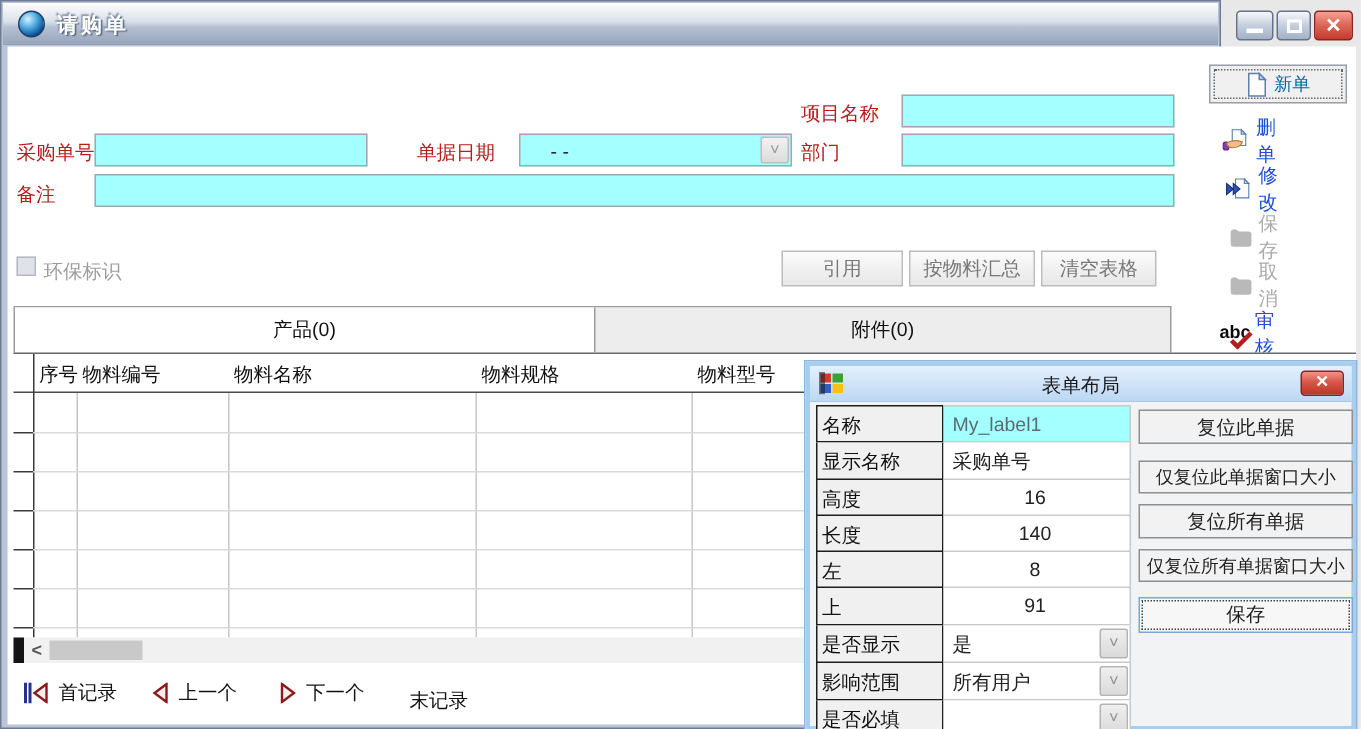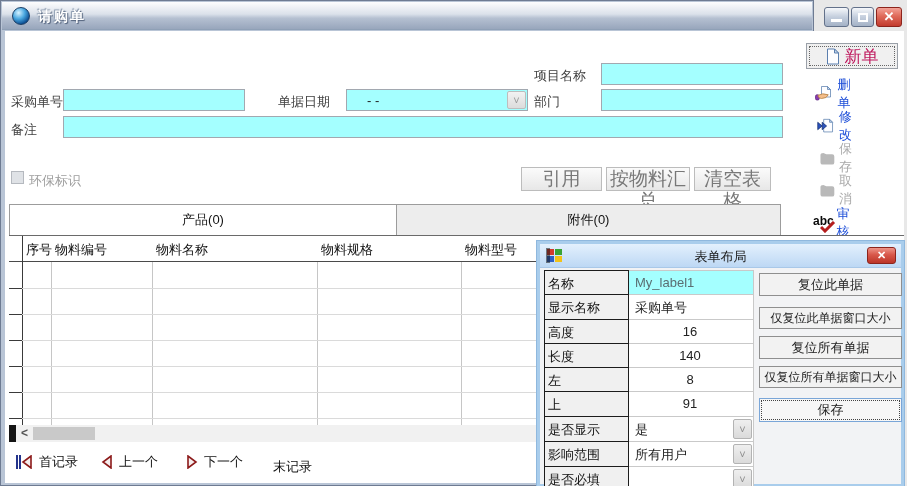--- a/index.html
+++ b/index.html
@@ -19,35 +19,35 @@
   .winbtn.min { left:822px; width:25px; }
   .winbtn.max { left:849px; width:23px; }
   .winbtn.close { left:874px; width:26px; background:linear-gradient(#f3a297, #df6a5a 45%, #c23b2e);
                   border-color:#8c241c; }
   .glyph-min { position:absolute; left:6px; bottom:4px; width:11px; height:3px; background:#fff; }
   .glyph-max { position:absolute; left:6px; top:5px; width:10px; height:9px; border:2px solid #fff; }
   .glyph-close { position:absolute; left:0; top:1px; width:100%; text-align:center; color:#fff;
                  font-size:13px; font-weight:bold; }
   .client { position:absolute; left:4px; top:30px; width:899px; height:452px; background:#fff; }
 
-  .lbl { position:absolute; font-size:13px; color:#404040; white-space:nowrap; }
+  .lbl { position:absolute; font-size:13px; color:#b91c1c; white-space:nowrap; }
   .field { position:absolute; height:22px; background:#a4ffff; border:1px solid #a2a8b0;
            font-size:13px; color:#114; padding:0 4px; }
   input.field { outline:none; }
   .combo { position:absolute; height:22px; background:#a4ffff; border:1px solid #a2a8b0; }
   .combo .combo-text { position:absolute; left:20px; top:3px; font-size:13px; color:#222; }
   .combo .combo-arrow { position:absolute; right:1px; top:1px; width:19px; height:18px;
            background:linear-gradient(#f2f2f2,#dcdcdc); border:1px solid #bdbdbd; border-radius:2px;
            color:#9a9a9a; font-size:11px; text-align:center; line-height:17px; }
 
   .checkbox { position:absolute; width:13px; height:13px; background:#dfe2e6; border:1px solid #b5b9bf; }
   .chk-lbl { color:#9d9d9d; }
 
   .toolbtn { position:absolute; height:24px; background:linear-gradient(#fbfbfb,#e7e7e7);
-             border:1px solid #bcbcbc; font-size:19px; color:#787878; text-align:center; line-height:22px; }
+             border:1px solid #bcbcbc; font-size:13px; color:#787878; text-align:center; line-height:22px; }
 
   .tabstrip { position:absolute; left:8px; top:203px; width:772px; height:32px;
               border:1px solid #9c9c9c; background:#fff; }
   .tab { position:absolute; top:0; height:30px; font-size:13px; color:#111; text-align:center;
          line-height:30px; }
   .tab.active { left:0; width:386px; background:#fff; }
   .tab.inactive { left:386px; width:384px; background:#ededed; border-left:1px solid #9c9c9c; }
 
   .grid { position:absolute; left:8px; top:234px; width:895px; height:190px; background:#fff;
           border-top:1px solid #6a6a6a; }
@@ -65,21 +65,21 @@
   .hscroll .thumb { position:absolute; left:24px; top:2px; width:62px; height:13px; background:#c9c9c9; }
 
   .nav-item { position:absolute; top:451px; height:20px; display:flex; align-items:center; gap:6px; }
   .nav-item .nav-lbl { font-size:13px; color:#111; }
 
   .action { position:absolute; display:flex; align-items:center; gap:4px; }
   .action .act-lbl { font-size:13px; color:#1d4ed8; }
   .action.disabled .act-lbl { color:#aaa; }
   .newbtn { position:absolute; left:805px; top:42px; width:92px; height:26px;
             background:#f0f0f0; border:1px solid #9aa0a8; outline:1px dotted #666; outline-offset:-4px;
-            display:flex; align-items:center; justify-content:center; gap:5px; font-size:17px; color:#be185d; }
+            display:flex; align-items:center; justify-content:center; gap:5px; font-size:12px; color:#0369a1; }
   .abc-ic { position:relative; width:26px; height:18px; }
   .abc-ic .abc-t { position:absolute; left:0; top:0; font-size:12px; font-weight:bold; color:#0a0a0a; }
 
   .dialog { position:absolute; left:536px; top:240px; width:367px; height:246px;
             background:#f2f3f5; border:3px solid #a9cdec; box-shadow:0 0 0 1px #8fb8de; }
   .dlg-title { position:absolute; left:0; top:0; right:0; height:24px;
                background:linear-gradient(#e3f0fd, #bdd8f4); border-bottom:1px solid #a9c8e8; }
   .dlg-title-text { position:absolute; left:0; right:0; top:4px; text-align:center;
                     font-size:13px; color:#1a1a1a; }
   .dlg-ico { position:absolute; left:6px; top:4px; width:17px; height:15px; }

